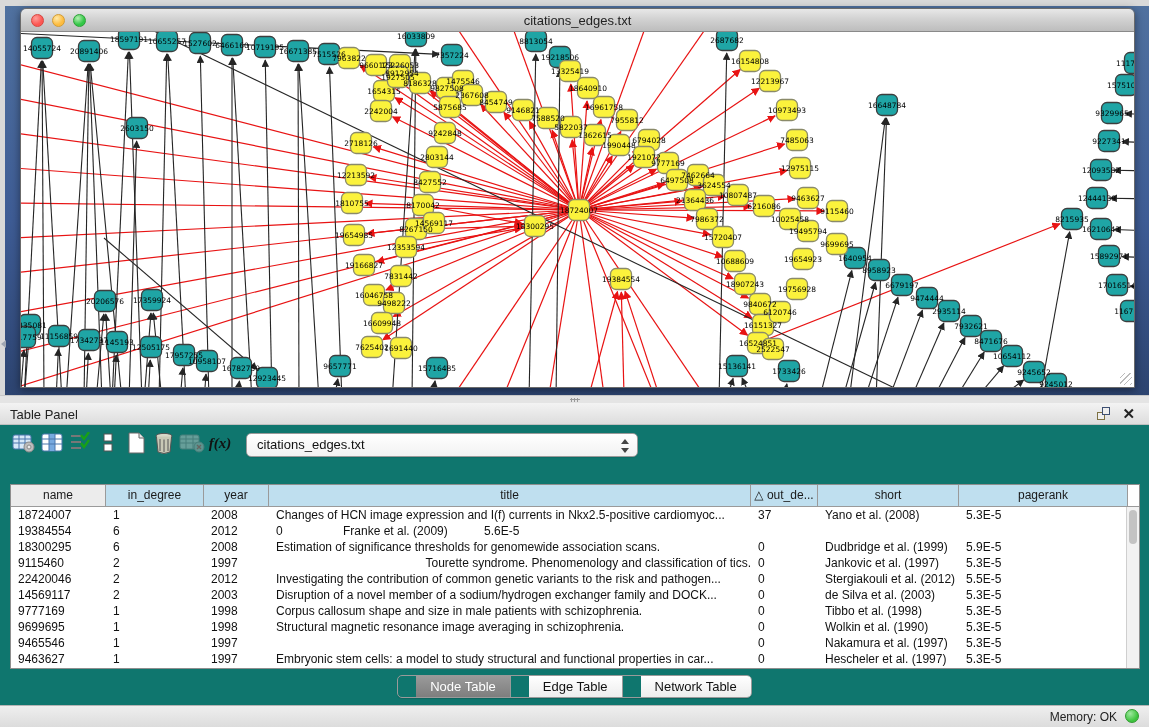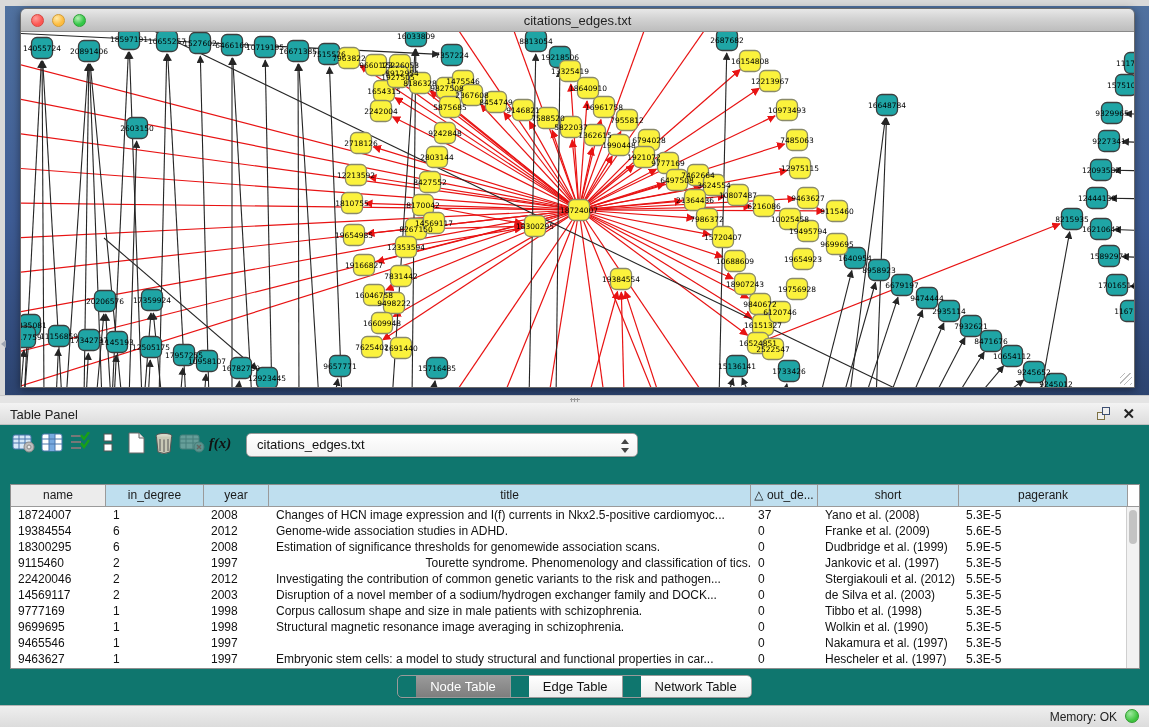--- a/index.html
+++ b/index.html
@@ -604,21 +604,20 @@
             <div class="td" style="width: 65px;">2008</div>
             <div class="td" style="width: 482px;">Changes of HCN image expression and I(f) currents in Nkx2.5-positive cardiomyoc...</div>
             <div class="td" style="width: 67px;">37</div>
             <div class="td" style="width: 141px;">Yano et al. (2008)</div>
             <div class="td" style="width: 169px;">5.3E-5</div>
           </div>
           <div class="tr">
             <div class="td" style="width: 95px;">19384554</div>
             <div class="td" style="width: 98px;">6</div>
             <div class="td" style="width: 65px;">2012</div>
-            <div class="td" style="width: 482px;">Genome-wide association studies in ADHD.</div>
             <div class="td" style="width: 67px;">0</div>
             <div class="td" style="width: 141px;">Franke et al. (2009)</div>
             <div class="td" style="width: 169px;">5.6E-5</div>
           </div>
           <div class="tr">
             <div class="td" style="width: 95px;">18300295</div>
             <div class="td" style="width: 98px;">6</div>
             <div class="td" style="width: 65px;">2008</div>
             <div class="td" style="width: 482px;">Estimation of significance thresholds for genomewide association scans.</div>
             <div class="td" style="width: 67px;">0</div>

